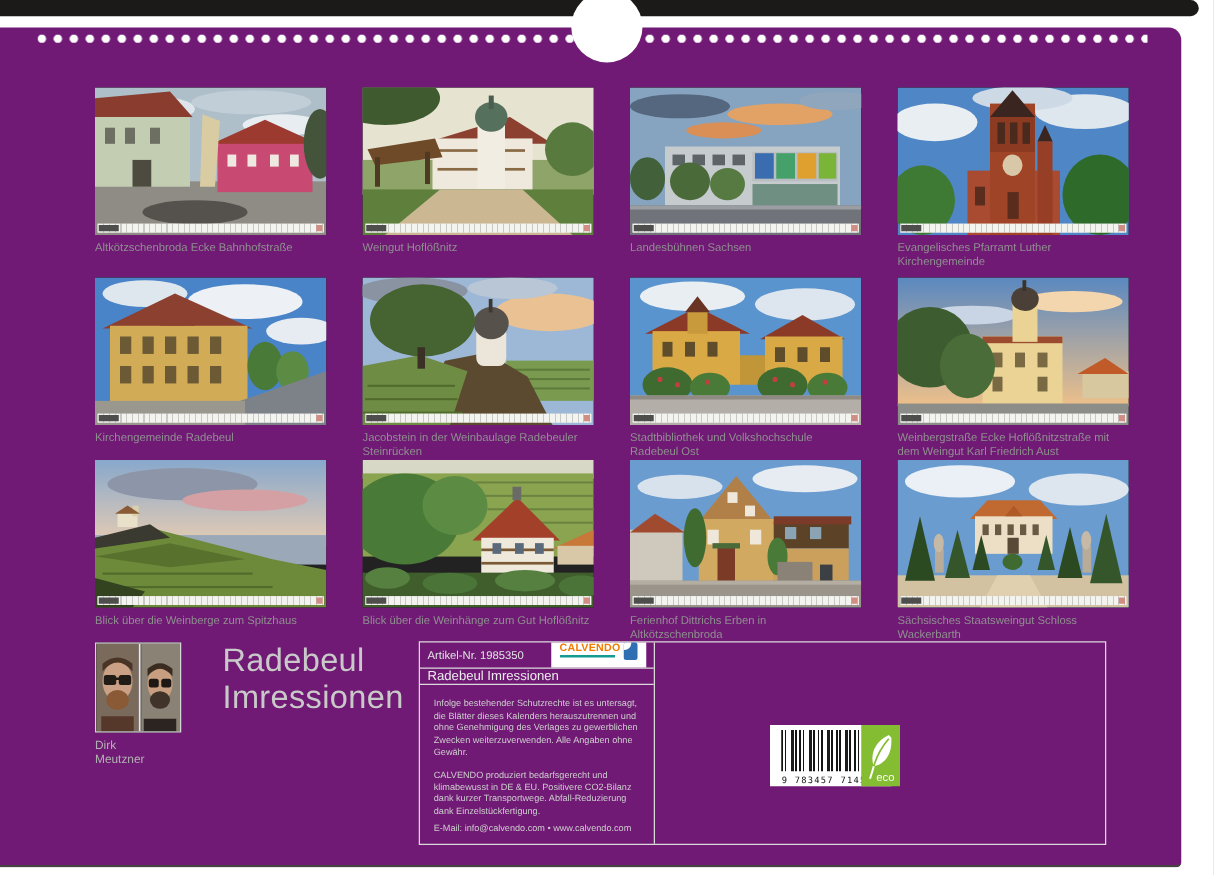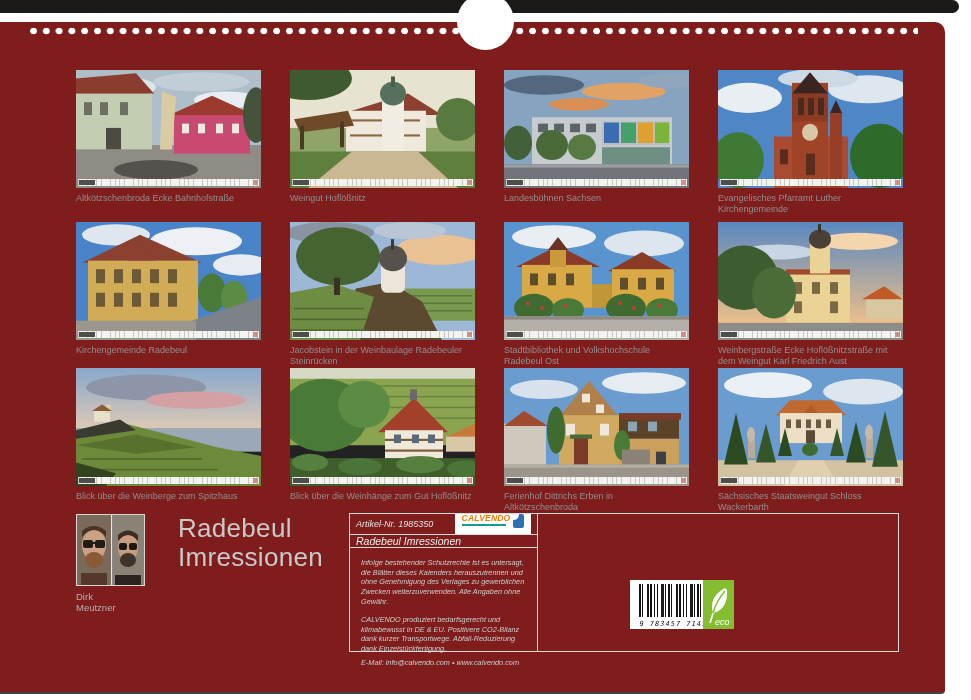--- a/index.html
+++ b/index.html
@@ -1,21 +1,21 @@
 <!DOCTYPE html>
 <html><head>
 <meta charset="utf-8">
 <style>
   html,body{margin:0;padding:0;}
   body{font-family:"Liberation Sans",sans-serif;background:#fff;}
   .stage{position:relative;width:971px;height:700px;background:#fff;overflow:hidden;}
 
   
   .topbar{position:absolute;left:0;top:0;width:959px;height:13px;background:#1b1a19;border-radius:0 7px 7px 0;z-index:2;}
-  .page{position:absolute;left:0;top:22px;width:945px;height:670px;background:#7f1d1d;border-radius:0 10px 4px 0;border-bottom:2px solid #454243;z-index:1;}
+  .page{position:absolute;left:0;top:22px;width:945px;height:670px;background:#701a75;border-radius:0 10px 4px 0;border-bottom:2px solid #454243;z-index:1;}
   .holes{position:absolute;left:30px;top:5px;width:888px;height:8px;
     background-image:radial-gradient(circle at 3.5px 4px,#ffffff 3.1px,rgba(255,255,255,0) 3.6px);
     background-size:12.8px 8px;background-repeat:repeat-x;z-index:3;}
   .notch{position:absolute;left:457px;top:-7px;width:57px;height:57px;background:#fff;border-radius:50%;z-index:6;}
 
   
   .thumbs{position:absolute;left:76px;top:48px;display:grid;grid-template-columns:repeat(4,185px);column-gap:29px;grid-template-rows:152px 146px 150px;}
   .photo{position:relative;width:185px;height:118px;background:#222;}
   .photo svg{display:block;width:185px;height:118px;}
   .calstrip{position:absolute;left:2px;right:2px;bottom:2px;height:7px;background:#f3f3f0;
@@ -26,21 +26,21 @@
 
   
   .author{position:absolute;left:76px;top:492px;width:53px;}
   .author-photo{width:67px;height:70px;border:1px solid #d6d6d6;background:#3a3634;}
   .author-photo svg{display:block;width:67px;height:70px;}
   .author-name{margin-top:5px;font-size:9.5px;color:#b2b2b2;}
 
   .cover-title{position:absolute;left:178px;top:492px;font-size:26px;color:#c9c9c9;line-height:1.12;letter-spacing:.3px;}
   .cover-title span{display:block;}
 
-  .infotable{position:absolute;left:349px;top:491px;width:550px;height:139px;border:1.5px solid #dadada;display:flex;box-sizing:border-box;color:#dedede;font-style:italic;}
+  .infotable{position:absolute;left:335px;top:491px;width:550px;height:163px;border:1.5px solid #dadada;display:flex;box-sizing:border-box;color:#dedede;}
   .col1{width:188px;border-right:1.5px solid #dadada;display:flex;flex-direction:column;box-sizing:border-box;}
   .rowA{height:27px;border-bottom:1.5px solid #dadada;display:flex;align-items:center;justify-content:space-between;padding:0 6px;box-sizing:border-box;}
   .artikel{font-size:9px;color:#e2e2e2;}
   .cvlogo{width:76px;height:20px;background:#fff;display:flex;justify-content:center;gap:3px;}
   .cvword{display:flex;flex-direction:column;align-items:flex-start;}
   .cvtext{font-size:8.5px;font-weight:bold;color:#f07d00;letter-spacing:.2px;line-height:1;}
   .cvline{width:44px;height:2px;background:#169a93;margin-top:1.5px;}
   .cvicon{width:11px;height:14px;background:#2f6fb2;border-radius:2px;position:relative;overflow:hidden;}
   .cvicon::after{content:"";position:absolute;left:-5px;top:-5px;width:11px;height:11px;background:#fff;border-radius:50%;}
   .rowB{height:24px;border-bottom:1.5px solid #dadada;display:flex;align-items:center;padding:0 6px;box-sizing:border-box;font-size:10.5px;color:#ececec;}

